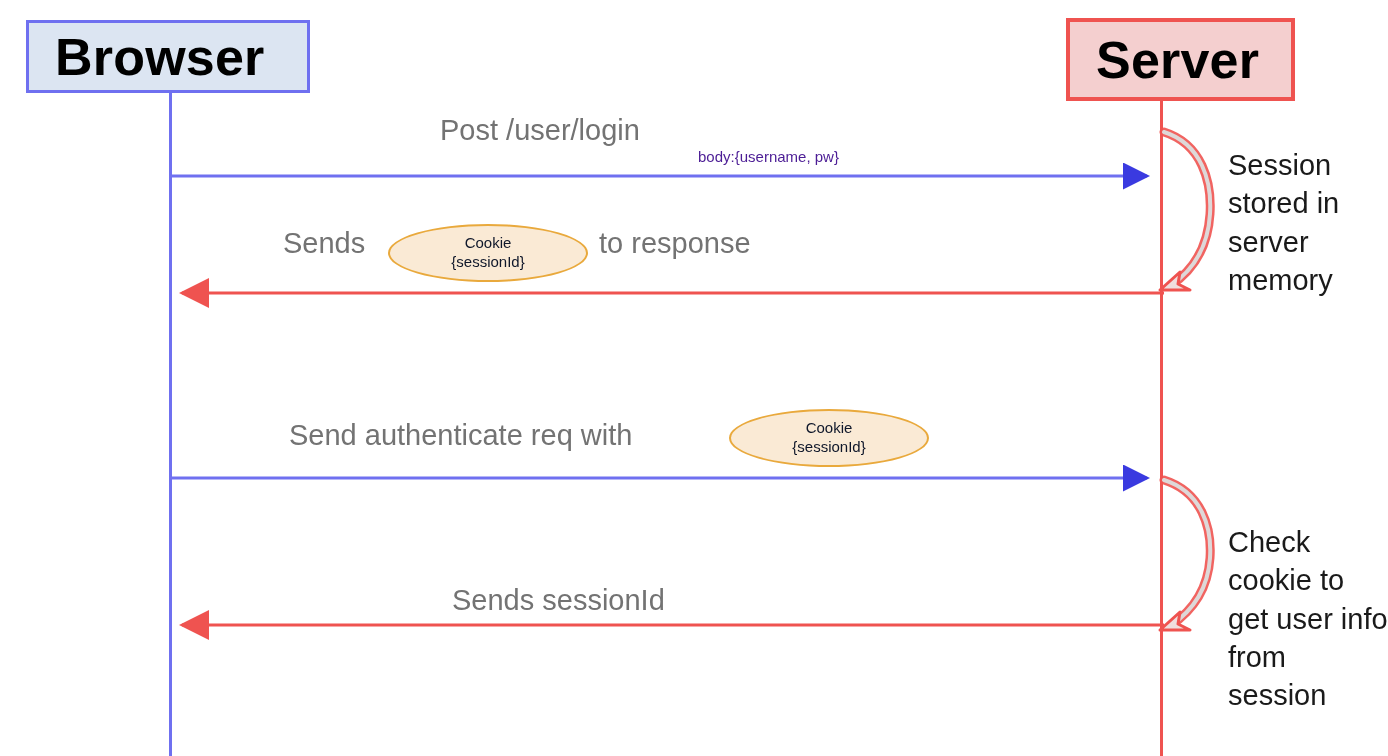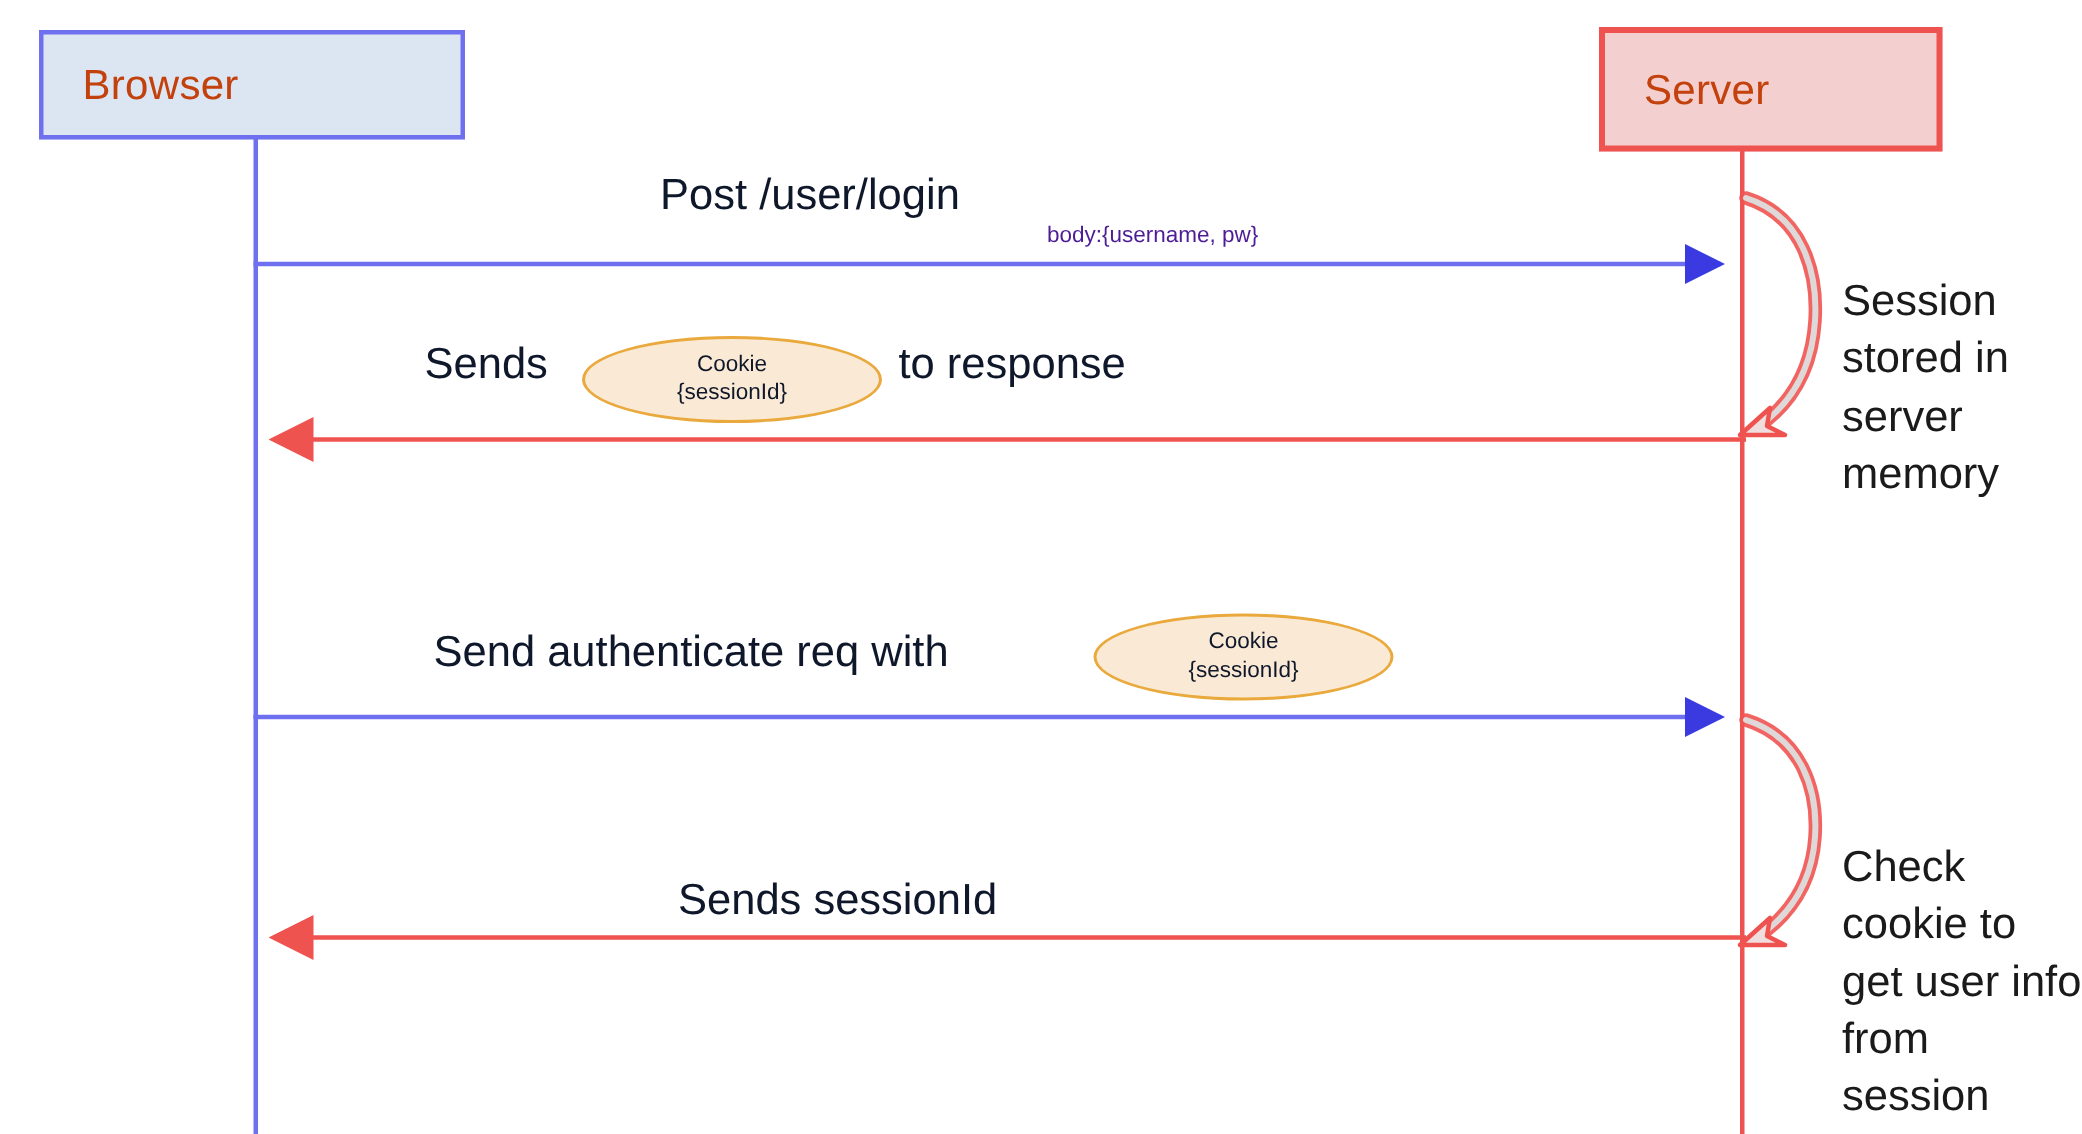--- a/index.html
+++ b/index.html
@@ -18,24 +18,25 @@
     overflow: hidden;
   }
   .actor-box {
     position: absolute;
     box-sizing: border-box;
     display: flex;
     align-items: center;
     padding-left: 26px;
   }
   .actor-label {
-    font-size: 28px;
+    font-size: 52px;
     line-height: 1;
-    color: #c2410c;
+    color: #000000;
     letter-spacing: 0.2px;
+    font-weight: bold;
   }
   #actor-browser {
     left: 26px;
     top: 20px;
     width: 284px;
     height: 73px;
     background: #dce5f2;
     border: 3px solid #6f70f0;
   }
   #actor-server {
@@ -57,21 +58,21 @@
     border-left: 3px solid #6f70f0;
   }
   #lifeline-server {
     left: 1160px;
     top: 100px;
     height: 656px;
     border-left: 3px solid #ef5350;
   }
   .msg-label {
     position: absolute;
-    color: #0f172a;
+    color: #737373;
     white-space: nowrap;
     line-height: 1;
   }
   .msg-label.big {
     font-size: 29px;
   }
   .msg-label.small {
     font-size: 15px;
     color: #4c1d95;
   }
@@ -91,21 +92,20 @@
     color: #0f172a;
     line-height: 1.25;
     white-space: nowrap;
   }
   .note-text {
     position: absolute;
     font-size: 29px;
     line-height: 1.32;
     color: #1a1a1a;
     width: 160px;
-    margin-top: 36px;
   }
   .arrow-svg {
     position: absolute;
     overflow: visible;
   }
 </style>
 </head>
 <body>
 
 <div id="diagram-root">

